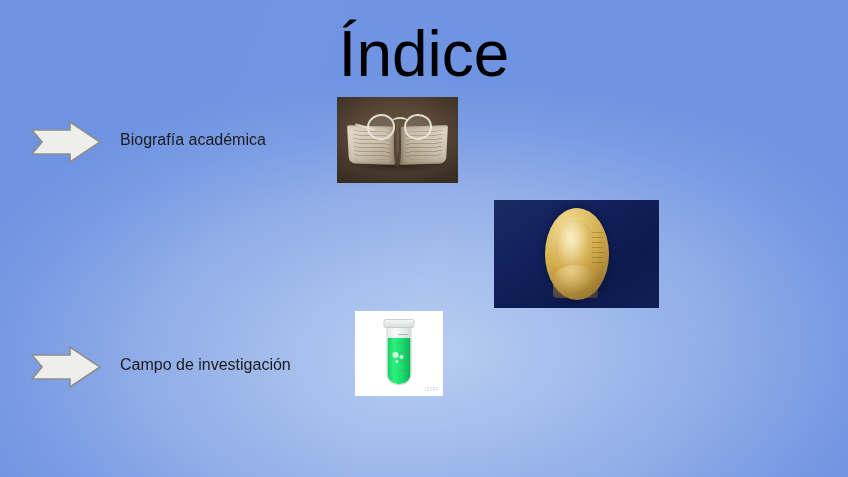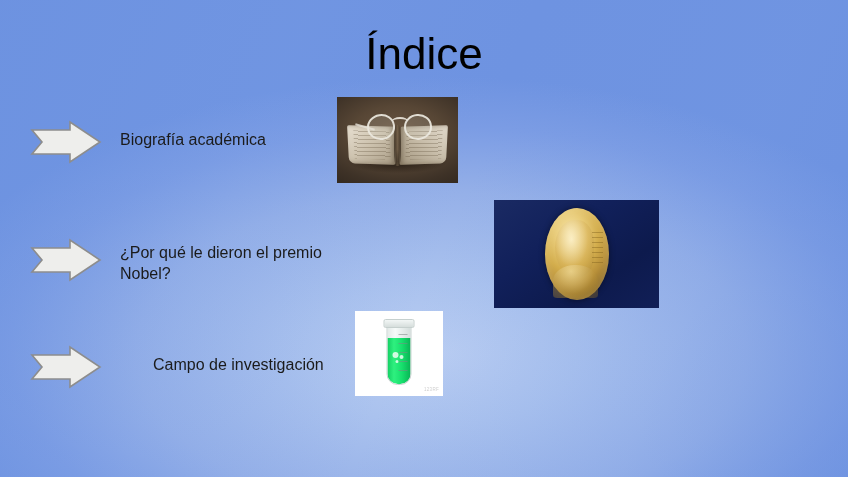--- a/index.html
+++ b/index.html
@@ -38,38 +38,38 @@
     pointer-events: none;
   }
 
   
   .title {
     position: absolute;
     left: 0;
     top: 18px;
     width: 848px;
     text-align: center;
-    font-size: 44px;
+    font-size: 64px;
     line-height: 72px;
     font-weight: 400;
     color: #000000;
     letter-spacing: 0px;
     z-index: 6;
   }
 
   
   .row {
     position: absolute;
     display: flex;
     align-items: flex-start;
     z-index: 5;
   }
   .row-1 { left: 30px; top: 120px; }
   .row-2 { left: 30px; top: 238px; }
-  .row-3 { left: 30px; top: 345px; gap: 33px; }
+  .row-3 { left: 30px; top: 345px; }
 
   .arrow {
     position: relative;
     width: 72px;
     height: 44px;
     flex: 0 0 auto;
     margin-right: 18px;
   }
   .arrow svg { display: block; width: 72px; height: 44px; }
 
@@ -326,29 +326,20 @@
 
   <div class="row row-1">
     <div class="arrow">
       <svg viewBox="0 0 72 44" xmlns="http://www.w3.org/2000/svg">
         <polygon points="2,10 40,10 40,2 70,22 40,42 40,34 2,34 12,22" fill="#eeeeec" stroke="#8d8d8d" stroke-width="1.6" stroke-linejoin="miter"></polygon>
       </svg>
     </div>
     <div class="row-label">Biografía académica</div>
   </div>
 
-  <div class="row row-2">
-    <div class="arrow">
-      <svg viewBox="0 0 72 44" xmlns="http://www.w3.org/2000/svg">
-        <polygon points="2,10 40,10 40,2 70,22 40,42 40,34 2,34 12,22" fill="#eeeeec" stroke="#8d8d8d" stroke-width="1.6" stroke-linejoin="miter"></polygon>
-      </svg>
-    </div>
-    <div class="row-label">¿Por qué le dieron el premio
-Nobel?</div>
-  </div>
 
   <div class="row row-3">
     <div class="arrow">
       <svg viewBox="0 0 72 44" xmlns="http://www.w3.org/2000/svg">
         <polygon points="2,10 40,10 40,2 70,22 40,42 40,34 2,34 12,22" fill="#eeeeec" stroke="#8d8d8d" stroke-width="1.6" stroke-linejoin="miter"></polygon>
       </svg>
     </div>
     <div class="row-label">Campo de investigación</div>
   </div>
 

